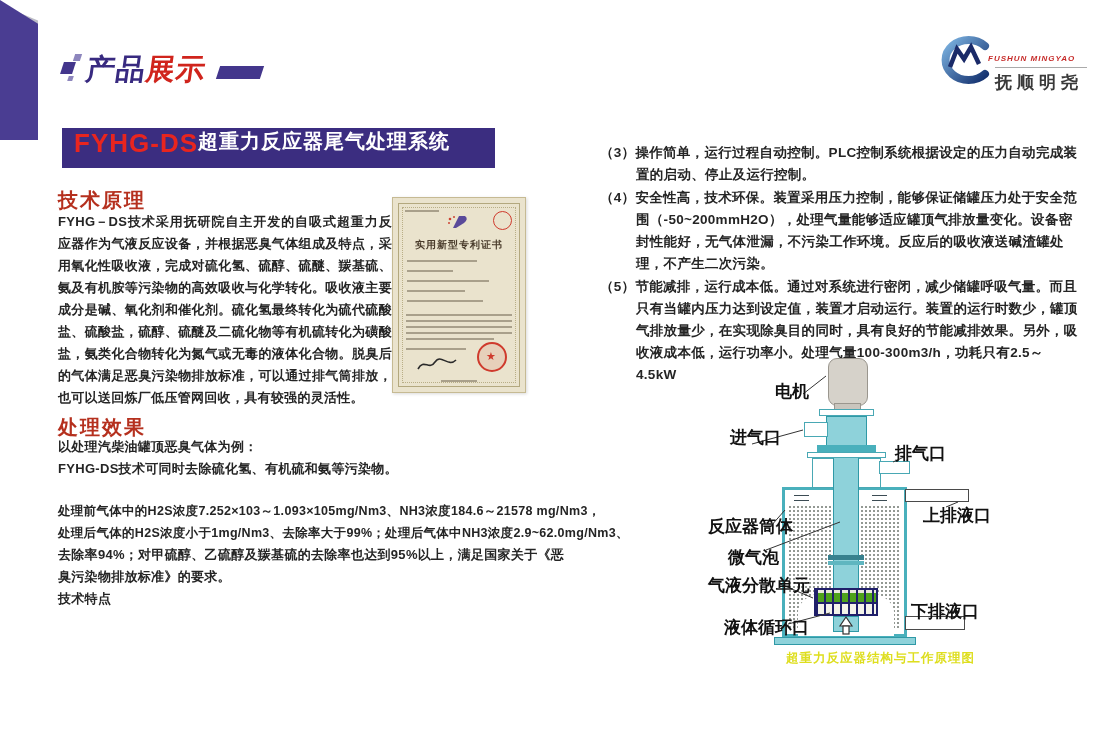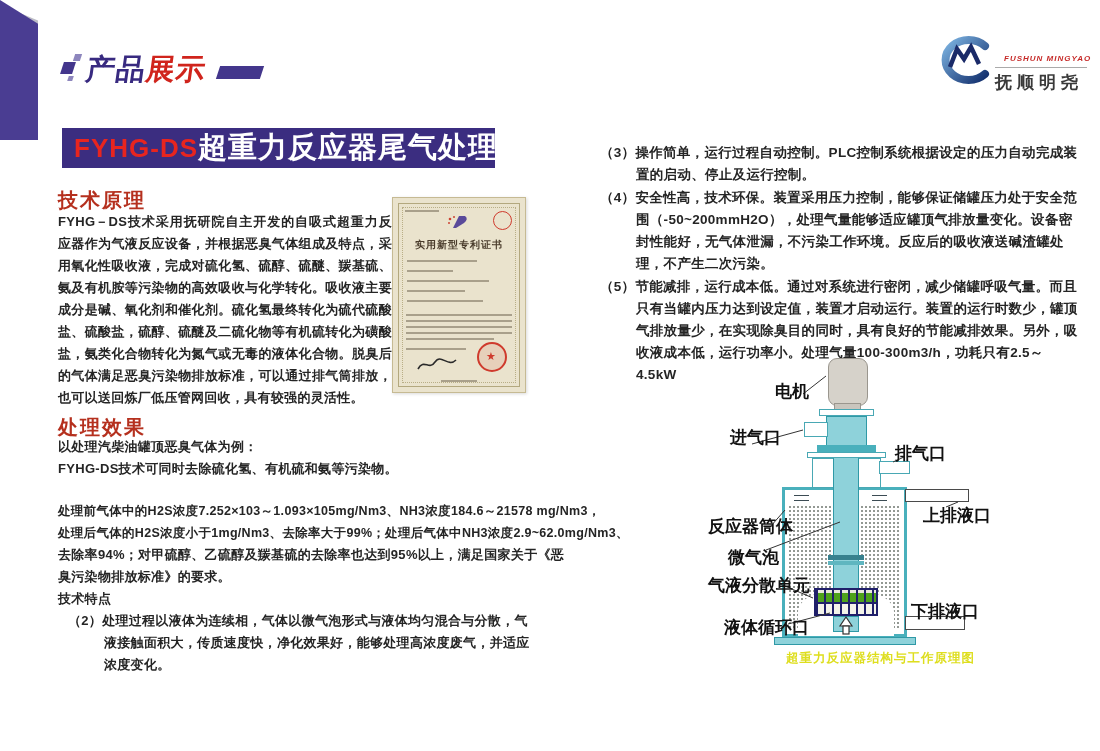--- a/index.html
+++ b/index.html
@@ -22,23 +22,23 @@
   .banner-p2{color:#d0241c;text-shadow:-1px -1px 0 #fff,1px 1px 0 #fff;}
   .banner-bar{background:#43368c;transform:skewX(-18deg);}
 
   
   .logo-en{color:#c62a28;font-style:italic;font-size:8px;letter-spacing:1px;font-weight:bold;}
   .logo-cn{color:#3a3a3a;font-size:17px;letter-spacing:5px;font-weight:bold;}
   .logo-rule{background:#aaa;height:1px;}
 
   
   .titlebar{left:62px;top:128px;width:433px;height:40px;background:#3b2d80;
-     display:flex;align-items:center;padding-left:12px;box-sizing:border-box;white-space:nowrap;}
+     display:flex;align-items:flex-start;padding-left:12px;box-sizing:border-box;white-space:nowrap;}
   .titlebar .model{color:#e8251f;font-weight:bold;font-size:26px;letter-spacing:1px;}
-  .titlebar .rest{color:#ffffff;font-weight:bold;font-size:29px;letter-spacing:1px;}
+  .titlebar .rest{color:#ffffff;font-weight:bold;font-size:20px;letter-spacing:1px;}
 
   
   .h-red{color:#b5301e;font-weight:bold;font-size:20px;letter-spacing:2px;}
   .body-txt{font-size:13px;line-height:22px;letter-spacing:0.3px;font-weight:600;color:#252525;}
   .line{white-space:nowrap;}
   .feat{padding-left:36px;text-indent:-36px;margin:0 0 1px 0;}
 
   
   .cert{left:392px;top:197px;width:132px;height:194px;background:#eae3cd;
      border:1px solid #c6ba93;box-shadow:1px 1px 3px rgba(0,0,0,.15);}
@@ -85,21 +85,21 @@
     <svg width="62" height="52" viewBox="0 0 62 52" class="abs" style="left:0;top:0;">
       <defs>
         <linearGradient id="gblue" x1="0" y1="0" x2="1" y2="1">
           <stop offset="0" stop-color="#7db4e2"></stop>
             <stop offset="1" stop-color="#13306e"></stop>
         </linearGradient>
       </defs>
       <path d="M52 12 A 23 20 0 1 0 52 40" fill="none" stroke="url(#gblue)" stroke-width="8" stroke-linecap="round"></path>
       <path d="M17 33 L24 15 L31 25 L38 13 L46 30" fill="none" stroke="#1a2a68" stroke-width="4.5" stroke-linejoin="miter"></path>
     </svg>
-    <div class="abs logo-en" style="left:71px;top:20px;">FUSHUN MINGYAO</div>
+    <div class="abs logo-en" style="left:55px;top:20px;">FUSHUN MINGYAO</div>
     <div class="abs logo-rule" style="left:62px;top:33px;width:92px;"></div>
     <div class="abs logo-cn" style="left:62px;top:37px;">抚顺明尧</div>
   </div>
 
   <div class="abs titlebar">
     <span class="model">FYHG-DS</span>
       <span class="rest">超重力反应器尾气处理系统</span>
   </div>
 
   <div class="abs h-red" style="left:58px;top:187px;">技术原理</div>
@@ -139,21 +139,20 @@
 
   <div class="abs h-red" style="left:58px;top:414px;">处理效果</div>
   <div class="abs body-txt" style="left:58px;top:436px;width:480px;">
     <div class="line">以处理汽柴油罐顶恶臭气体为例：</div>
     <div class="line">FYHG-DS技术可同时去除硫化氢、有机硫和氨等污染物。</div>
     <div class="line" style="font-size:12.5px;margin-top:20px;">处理前气体中的H2S浓度7.252×103～1.093×105mg/Nm3、NH3浓度184.6～21578 mg/Nm3，</div>
     <div class="line" style="font-size:12.5px;">处理后气体的H2S浓度小于1mg/Nm3、去除率大于99%；处理后气体中NH3浓度2.9~62.0mg/Nm3、</div>
     <div class="line">去除率94%；对甲硫醇、乙硫醇及羰基硫的去除率也达到95%以上，满足国家关于《恶</div>
     <div class="line">臭污染物排放标准》的要求。</div>
     <div>技术特点</div>
-    <div class="feat" style="margin-left:10px;"><span>（2）</span><span>处理过程以液体为连续相，气体以微气泡形式与液体均匀混合与分散，气液接触面积大，传质速度快，净化效果好，能够处理高浓度废气，并适应浓度变化。</span></div>
   </div>
 
   <div class="abs body-txt" style="left:600px;top:142px;width:478px;font-size:13.5px;">
     <div class="feat"><span>（3）</span><span>操作简单，运行过程自动控制。PLC控制系统根据设定的压力自动完成装置的启动、停止及运行控制。</span></div>
     <div class="feat"><span>（4）</span><span>安全性高，技术环保。装置采用压力控制，能够保证储罐压力处于安全范围（-50~200mmH2O），处理气量能够适应罐顶气排放量变化。设备密封性能好，无气体泄漏，不污染工作环境。反应后的吸收液送碱渣罐处理，不产生二次污染。</span></div>
     <div class="feat"><span>（5）</span><span>节能减排，运行成本低。通过对系统进行密闭，减少储罐呼吸气量。而且只有当罐内压力达到设定值，装置才启动运行。装置的运行时数少，罐顶气排放量少，在实现除臭目的同时，具有良好的节能减排效果。另外，吸收液成本低，运行功率小。处理气量100-300m3/h，功耗只有2.5～4.5kW</span></div>
   </div>
 
   <div class="abs diagram">
 

